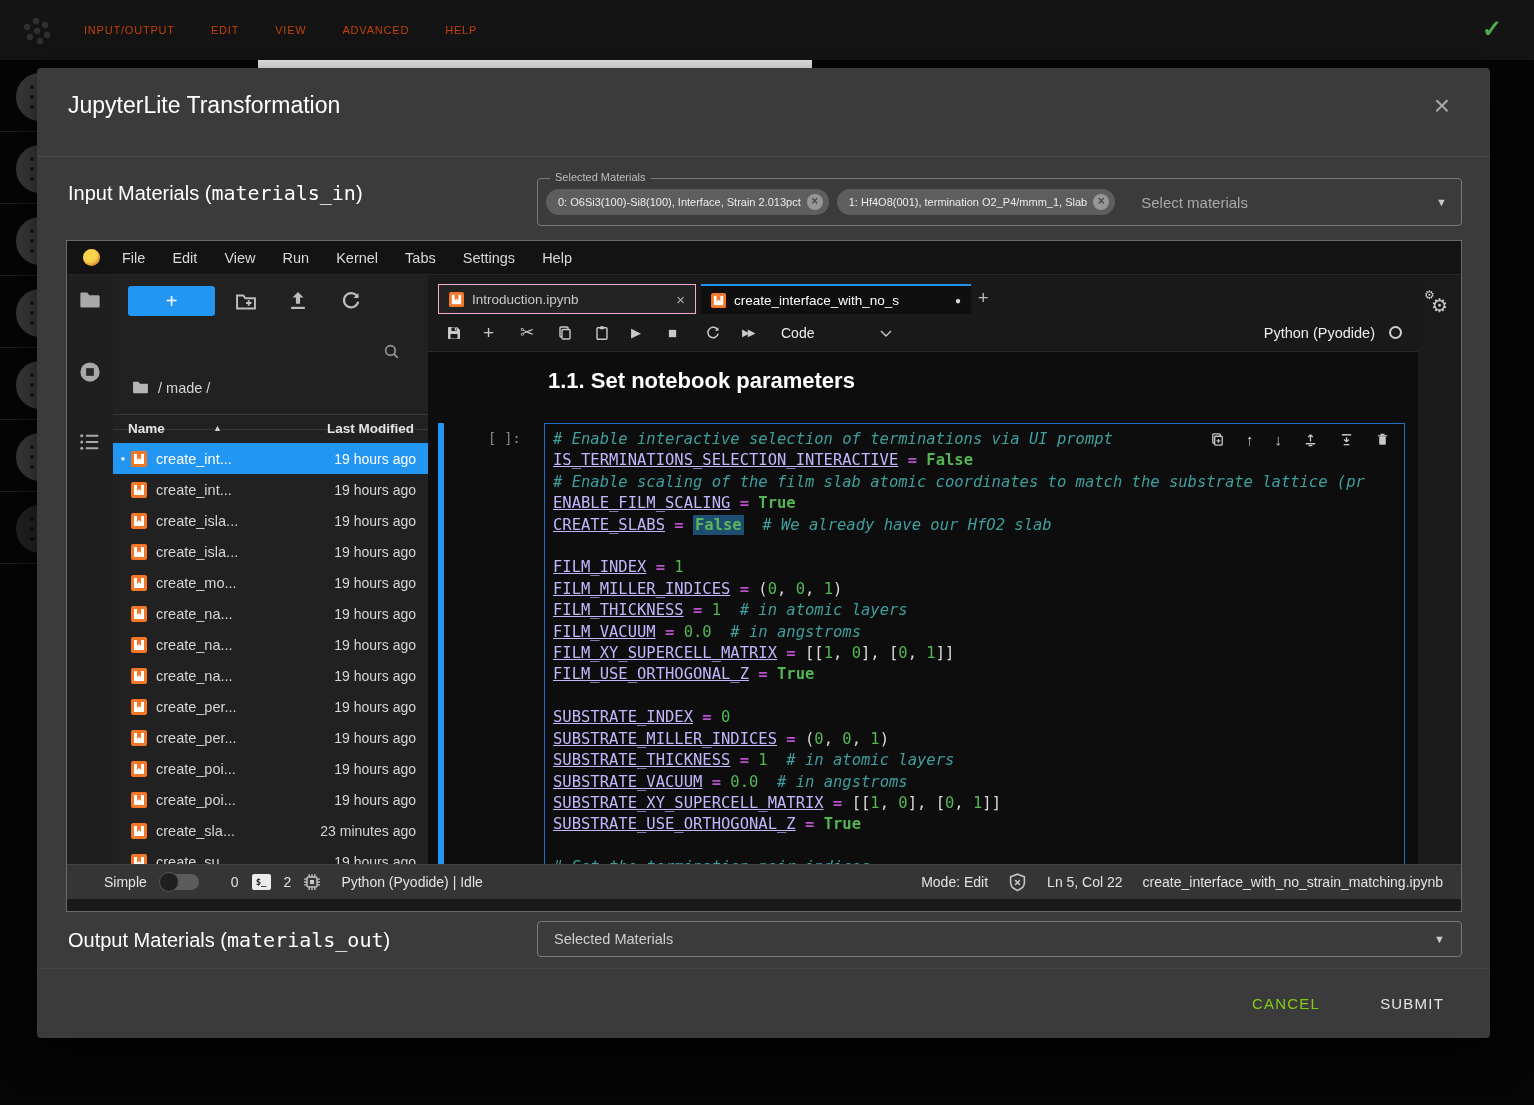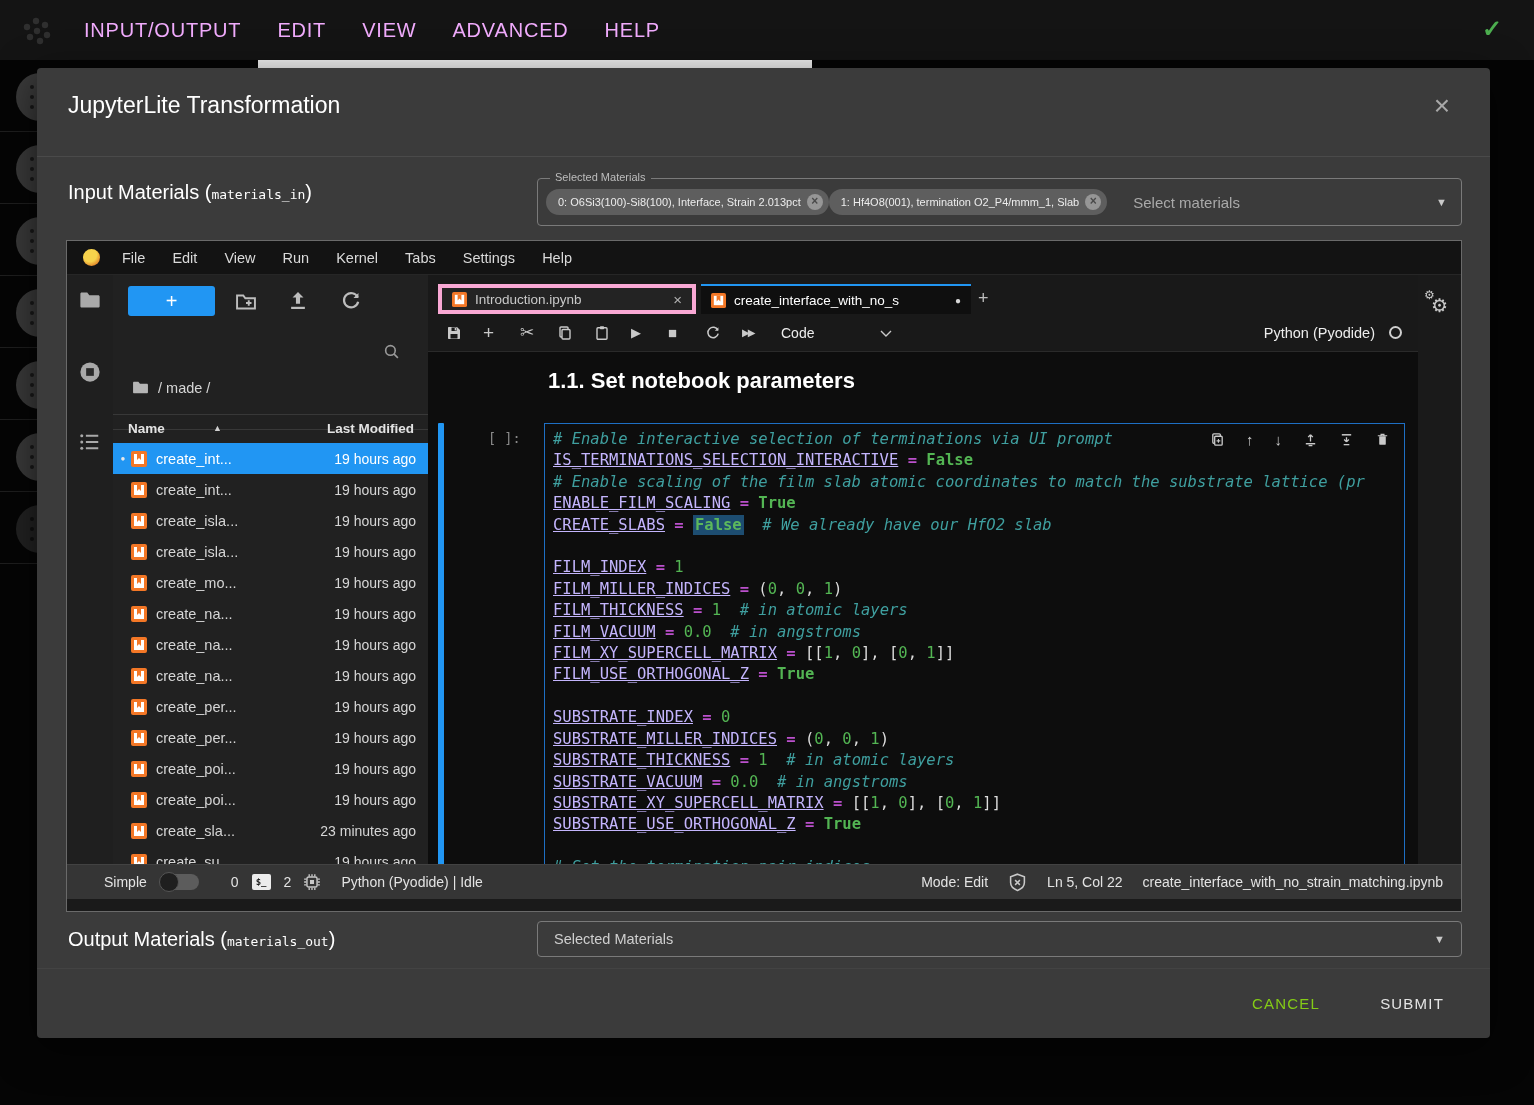--- a/index.html
+++ b/index.html
@@ -4,40 +4,40 @@
 <style>
   * { margin:0; padding:0; box-sizing:border-box; }
   html,body { width:1534px; height:1105px; background:#050505; overflow:hidden;
     font-family:"Liberation Sans", sans-serif; }
   .mono { font-family:"DejaVu Sans Mono", monospace; }
 
   
   .appbar { position:absolute; left:0; top:0; width:1534px; height:60px; background:#141414; z-index:1; }
   .appbar .logo { position:absolute; left:22px; top:16px; }
   .appbar .menus { position:absolute; left:84px; top:0; height:60px; display:flex; align-items:center; gap:36px; }
-  .appbar .menus span { color:#f0abfc; font-size:20px; letter-spacing:0.8px; cursor:default; }
+  .appbar .menus span { color:#c2410c; font-size:11px; letter-spacing:0.8px; cursor:default; }
   .appbar .check { position:absolute; right:32px; top:15px; color:#4cae4f; font-size:24px; font-weight:bold; }
 
   
   .white-band { position:absolute; left:258px; top:60px; width:554px; height:8px; background:#f2f2f2; z-index:1; }
   .rail { position:absolute; left:0; top:60px; width:80px; height:540px; z-index:1; }
   .rail .cell { position:relative; height:72px; border-bottom:1px solid #1e1e1e; }
   .rail .circ { position:absolute; left:16px; top:13px; width:48px; height:48px; border-radius:50%; background:#3a3a3a; }
   .rail .circ i { position:absolute; width:4px; height:4px; border-radius:50%; background:#181818; }
   .rail .dim { opacity:0.55; }
 
   
   .modal { position:absolute; left:37px; top:68px; width:1453px; height:970px; background:#3b3b3b;
     border-radius:4px; z-index:2; box-shadow:0 10px 40px rgba(0,0,0,0.6); }
   .modal-header { position:absolute; left:0; top:0; width:100%; height:89px; border-bottom:1px solid #4a4a4a; }
   .modal-title { position:absolute; left:31px; top:24px; color:#fff; font-size:23px; font-weight:500; }
   .modal-close { position:absolute; right:40px; top:24px; color:#a8a8a8; font-size:28px; line-height:28px; cursor:pointer; }
 
   .io-label { position:absolute; left:31px; color:#fff; font-size:20px; }
-  .io-label .mono { font-size:13px; }
+  .io-label .mono { font-size:20px; }
   .input-label { top:113px; }
   .output-label { top:860px; }
 
   .fieldset { position:absolute; left:500px; width:925px; border:1px solid #7a7a7a; border-radius:4px; }
   .fieldset .legend { position:absolute; left:12px; top:-8px; background:#3b3b3b; padding:0 5px;
     font-size:11px; color:#bdbdbd; }
   .input-fieldset { top:110px; height:48px; display:flex; align-items:center; padding:0 14px 0 8px; gap:8px; }
   .chip { display:flex; align-items:center; gap:6px; background:#5e5e5e; border-radius:13px; height:26px;
     padding:0 6px 0 12px; color:#ececec; font-size:11px; white-space:nowrap; }
   .chip .x { width:16px; height:16px; border-radius:50%; background:#969696; color:#4a4a4a; font-size:12px;
@@ -91,21 +91,21 @@
   .frow .odot { width:18px; text-align:center; font-size:8px; color:#e8e8e8; padding-left:2px; }
   .frow .fname { color:#d6d6d6; font-size:14.5px; margin-left:9px; flex:1; }
   .frow .ftime { color:#d6d6d6; font-size:14px; margin-right:12px; }
   .frow.sel { background:#2196f3; }
   .frow.sel .fname, .frow.sel .ftime { color:#fff; }
 
   
   .jp-nb { position:absolute; left:361px; top:0; width:990px; height:100%; background:#191919; }
   .nb-tabbar { position:absolute; left:0; top:9px; width:100%; height:30px; }
   .nb-tab { position:absolute; top:0; height:30px; display:flex; align-items:center; gap:8px; padding:0 10px; }
-  .nb-tab1 { left:10px; width:258px; background:#232323; border:4px solid #f9a8d4; }
+  .nb-tab1 { left:10px; width:258px; background:#232323; border:1px solid #f9a8d4; }
   .nb-tab1 .tlabel { color:#c9c9c9; font-size:13.5px; flex:1; }
   .nb-tab1 .tclose { color:#b0b0b0; font-size:15px; cursor:pointer; }
   .nb-tab2 { left:273px; width:270px; background:#0f0f0f; border-top:2px solid #2196f3; }
   .nb-tab2 .tlabel { color:#fff; font-size:13.5px; flex:1; white-space:nowrap; overflow:hidden; }
   .nb-tab2 .dirty { color:#d8d8d8; font-size:10px; }
   .nb-addtab { position:absolute; left:550px; top:4px; color:#bdbdbd; font-size:18px; cursor:pointer; }
 
   .nb-toolbar { position:absolute; left:0; top:39px; width:100%; height:38px; background:#191919;
     border-bottom:1px solid #2a2a2a; display:flex; align-items:center; padding-left:18px; }
   .tbi { width:37px; color:#c9c9c9; font-size:14px; text-align:left; cursor:pointer; }
@@ -260,21 +260,21 @@
 <div class="modal">
   <div class="modal-header">
     <div class="modal-title">JupyterLite Transformation</div>
     <div class="modal-close">×</div>
   </div>
 
   <div class="io-label input-label"><span>Input Materials (</span><span class="mono">materials_in</span><span>)</span></div>
 
   <div class="fieldset input-fieldset">
     <span class="legend">Selected Materials</span>
-    <span id="chips" style="display:flex;align-items:center;">
+    <span id="chips" style="display:flex;gap:8px;align-items:center;">
         <span class="chip">
           <span>0: O6Si3(100)-Si8(100), Interface, Strain 2.013pct</span>
           <span class="x">×</span>
         </span>
         <span class="chip">
           <span>1: Hf4O8(001), termination O2_P4/mmm_1, Slab</span>
           <span class="x">×</span>
         </span>
       </span>
     <span class="select-ph">Select materials</span>

